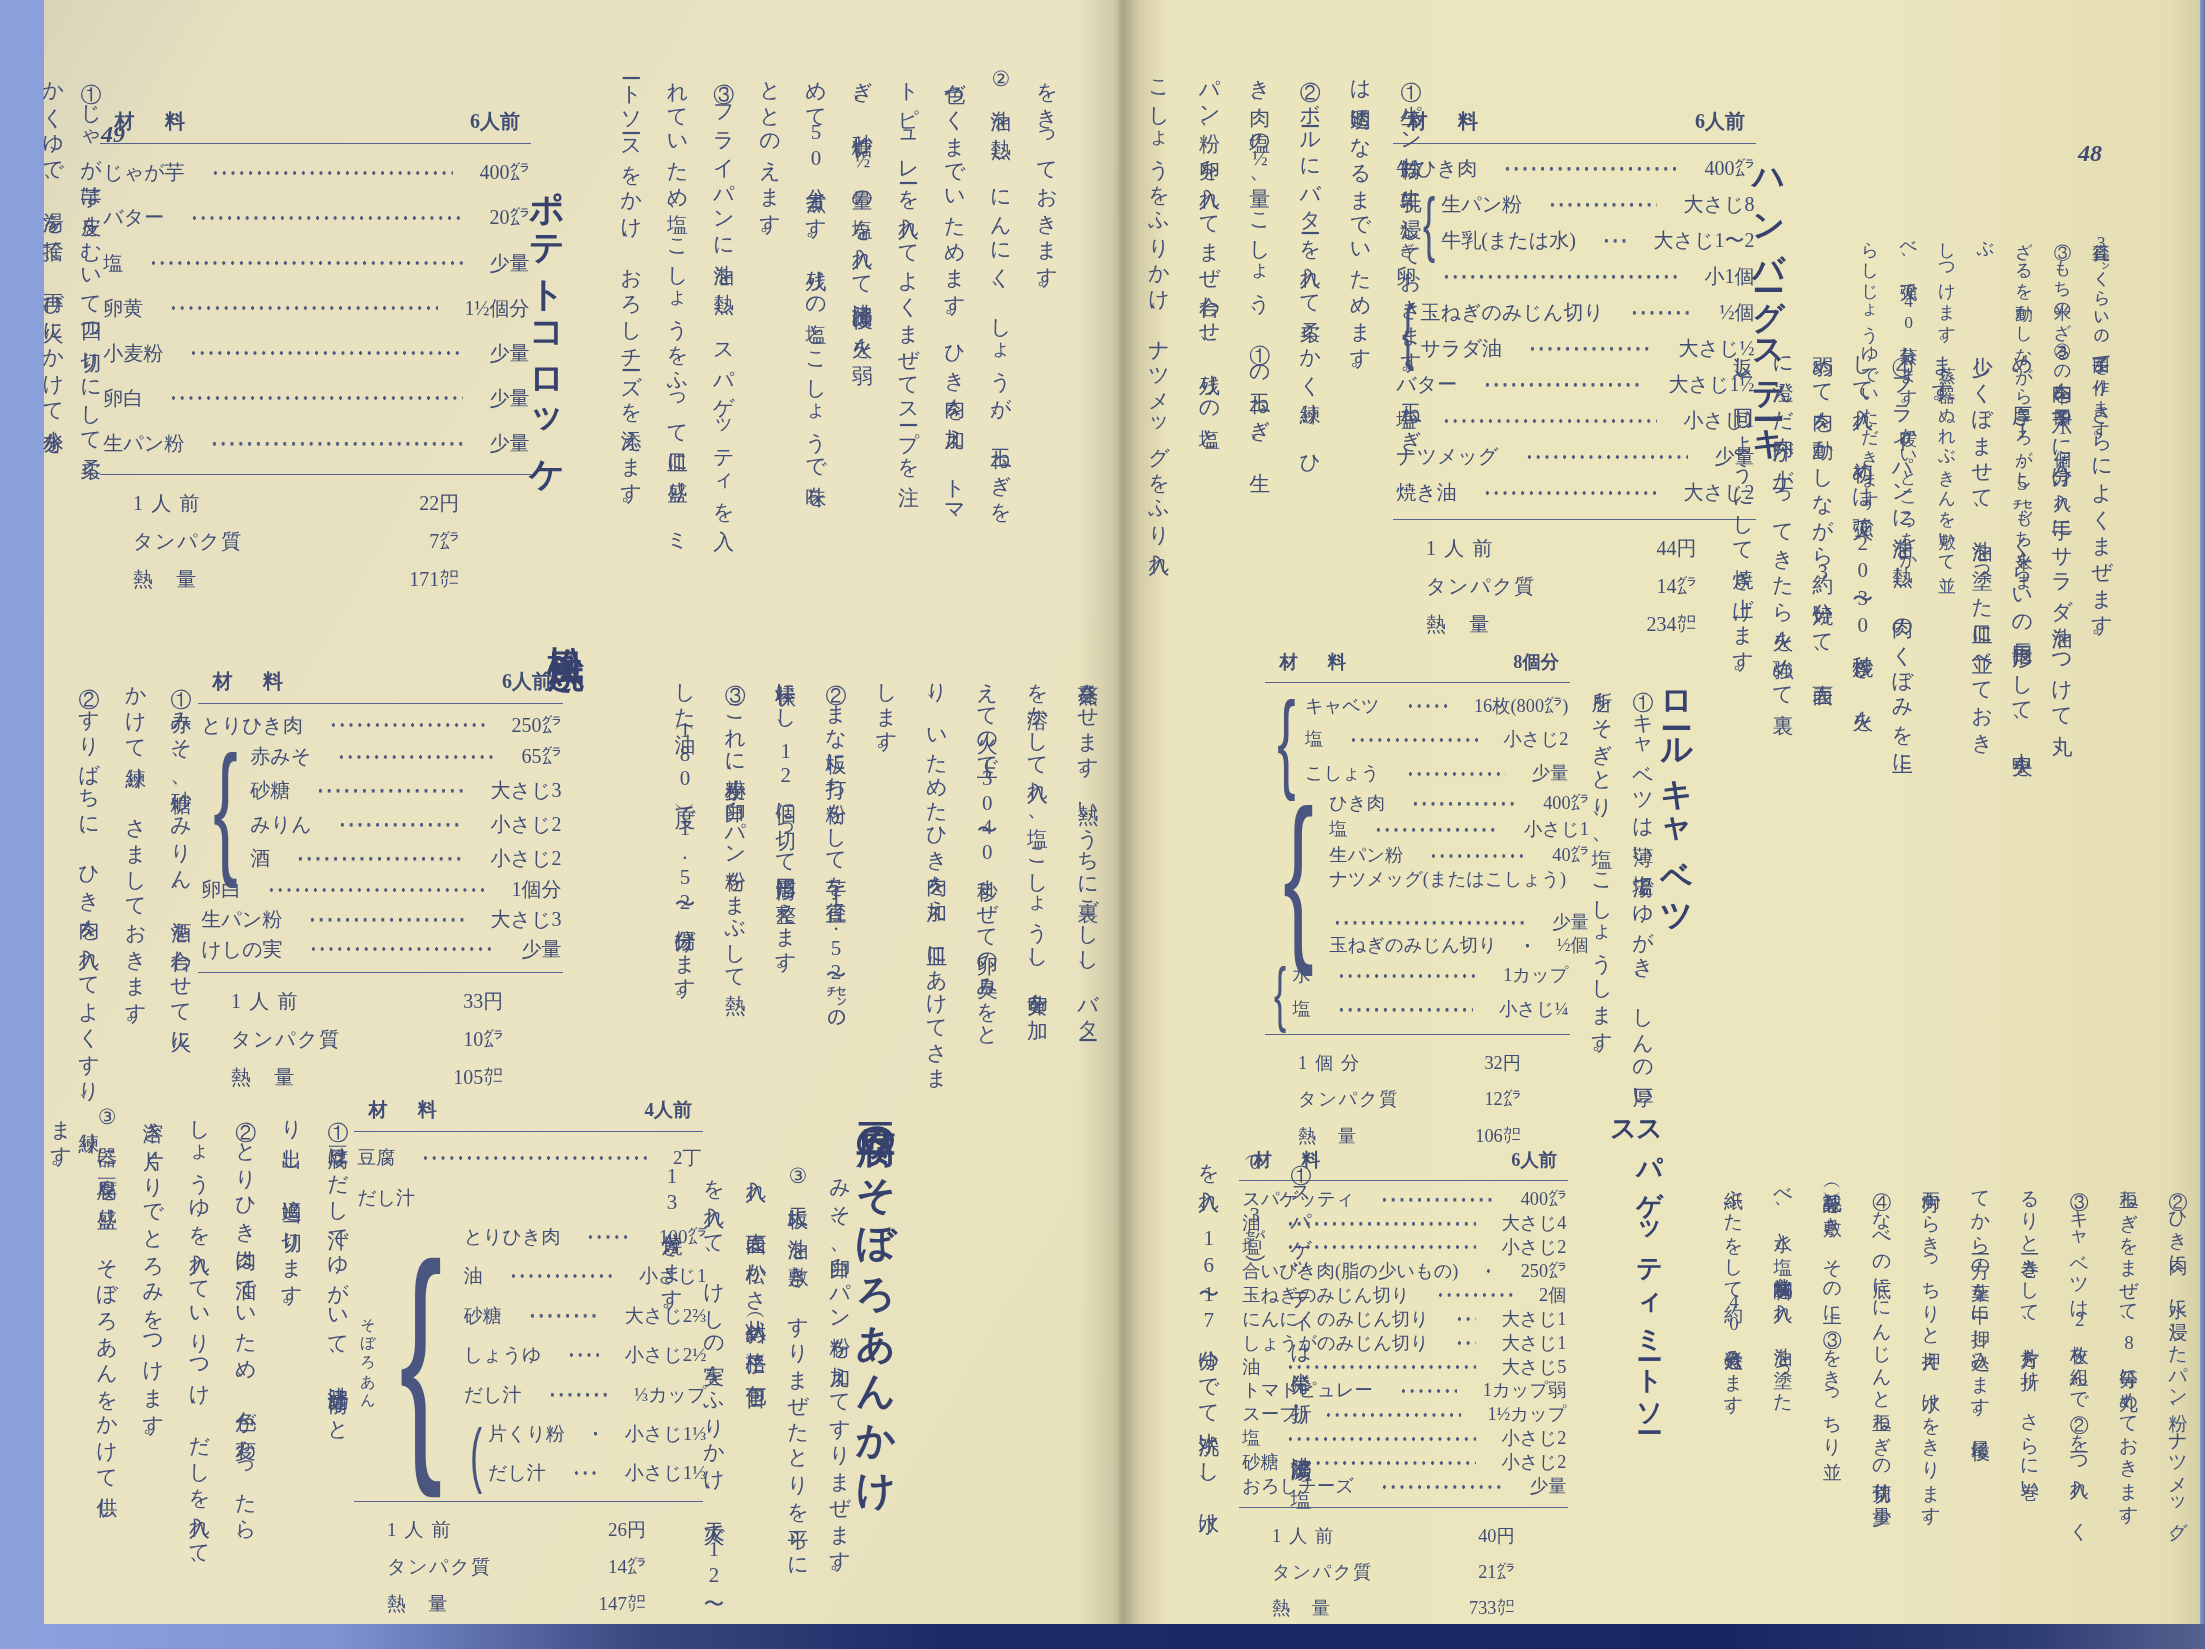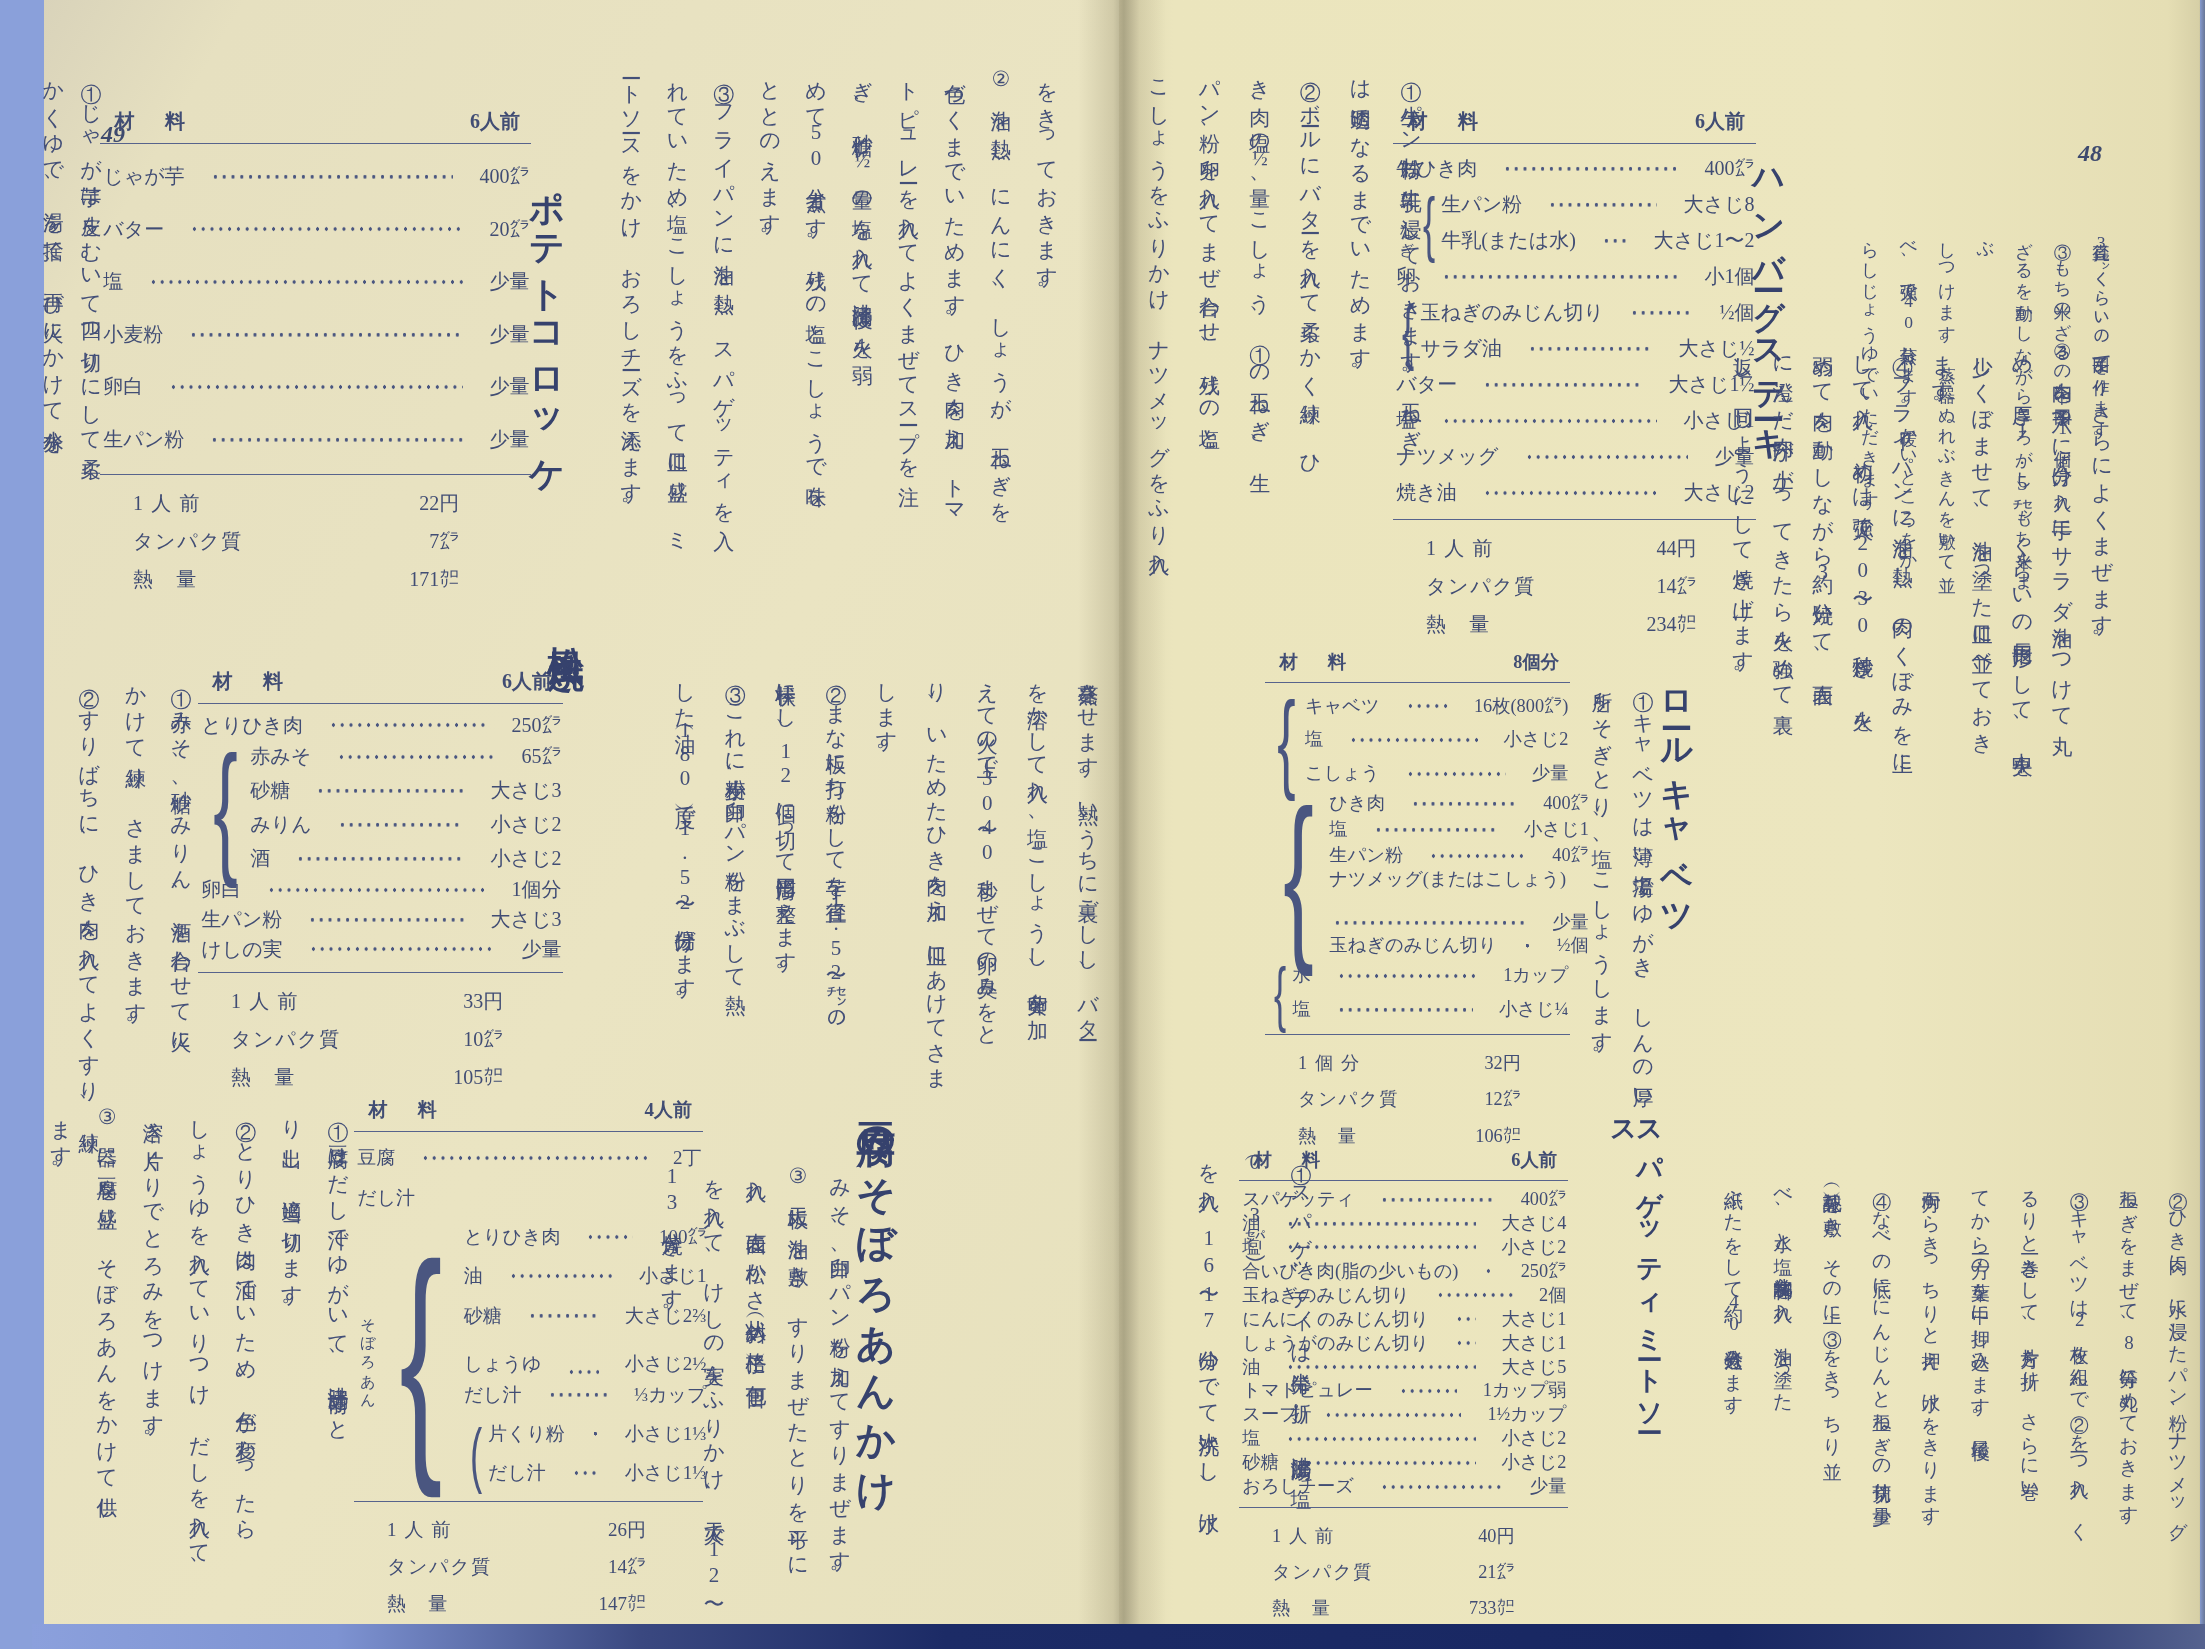--- a/index.html
+++ b/index.html
@@ -417,20 +417,25 @@
           <span class="nm">バター</span>
           <span class="ld"></span>
           <span class="qty">20㌘</span>
         </div>
         <div class="row" style="flex: 1 1 0%;">
           <span class="nm">塩</span>
           <span class="ld"></span>
           <span class="qty">少量</span>
         </div>
         <div class="row" style="flex: 1 1 0%;">
+          <span class="nm">卵黄</span>
+          <span class="ld"></span>
+          <span class="qty">1½個分</span>
+        </div>
+        <div class="row" style="flex: 1 1 0%;">
           <span class="nm">小麦粉</span>
           <span class="ld"></span>
           <span class="qty">少量</span>
         </div>
         <div class="row" style="flex: 1 1 0%;">
           <span class="nm">卵白</span>
           <span class="ld"></span>
           <span class="qty">少量</span>
         </div>
         <div class="row" style="flex: 1 1 0%;">
@@ -570,21 +575,21 @@
             <div class="row" style="flex: 1 1 0%;">
               <span class="nm">油</span>
               <span class="ld"></span>
               <span class="qty">小さじ1</span>
             </div>
             <div class="row" style="flex: 1 1 0%;">
               <span class="nm">砂糖</span>
               <span class="ld"></span>
               <span class="qty">大さじ2⅔</span>
             </div>
-            <div class="row" style="flex: 1 1 0%; align-items: flex-end;">
+            <div class="row" style="flex: 1 1 0%;">
               <span class="nm">しょうゆ</span>
               <span class="ld"></span>
               <span class="qty">小さじ2½</span>
             </div>
             <div class="row" style="flex: 1 1 0%;">
               <span class="nm">だし汁</span>
               <span class="ld"></span>
               <span class="qty">⅓カップ</span>
             </div>
             <div class="grp" style="flex: 2 1 0%;">

